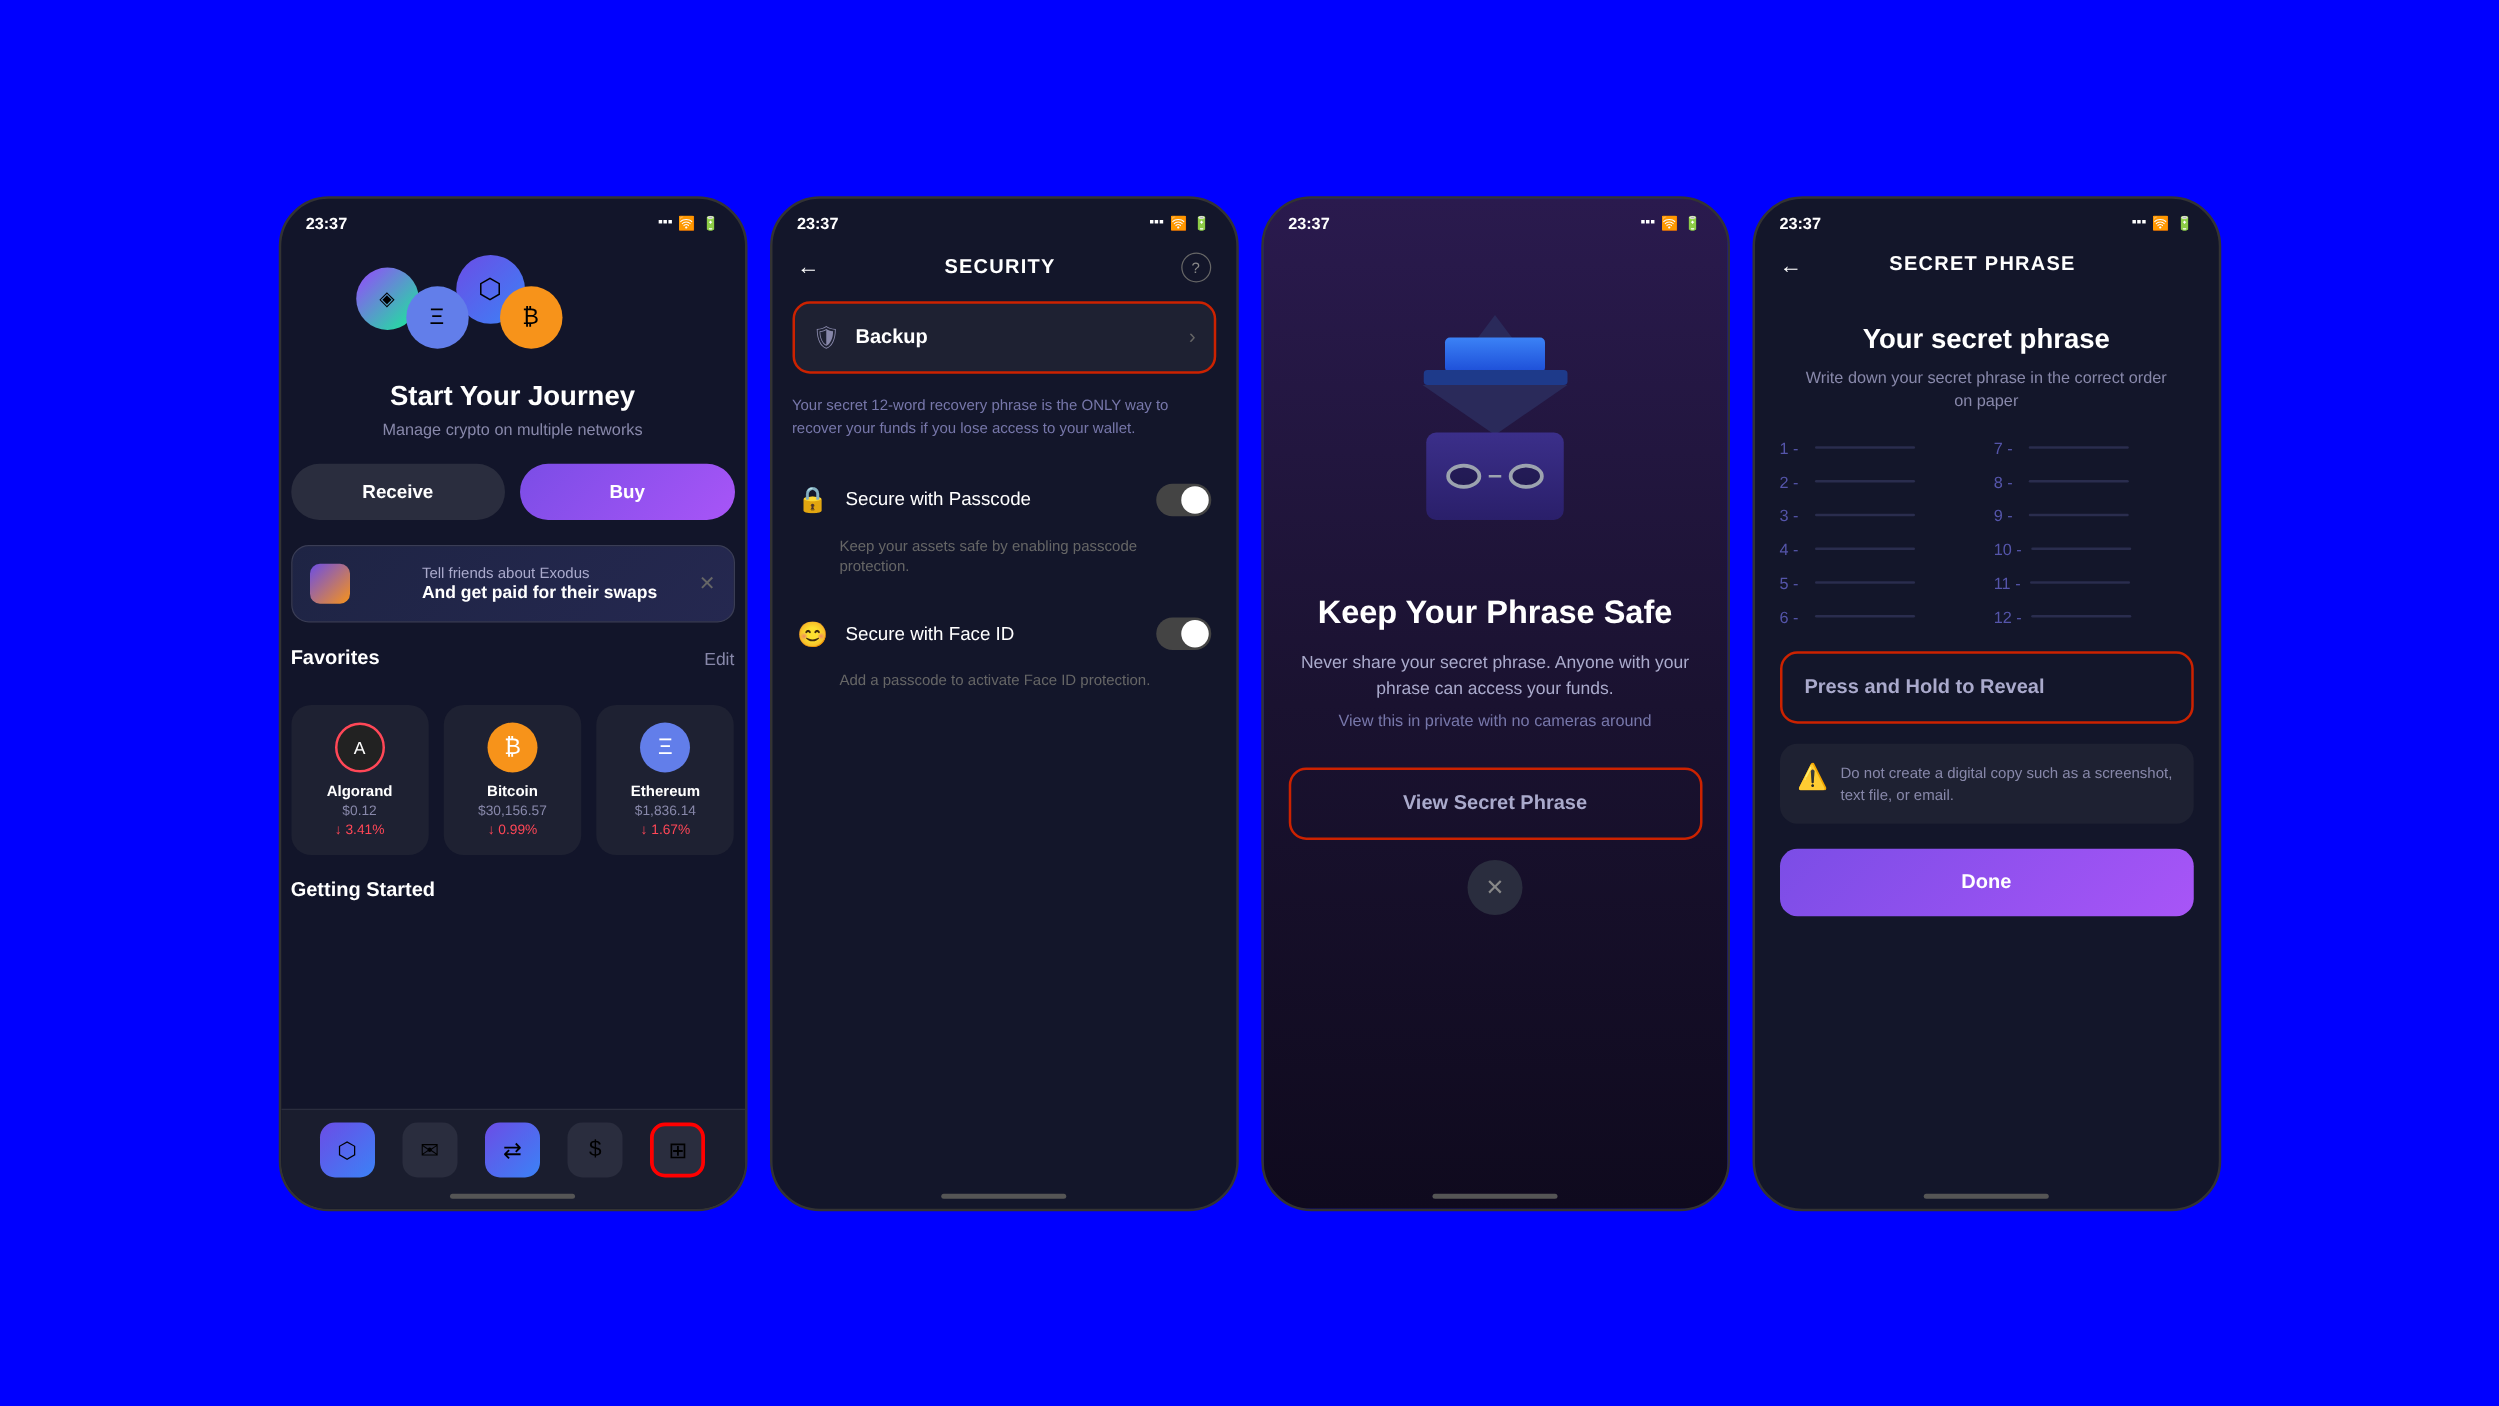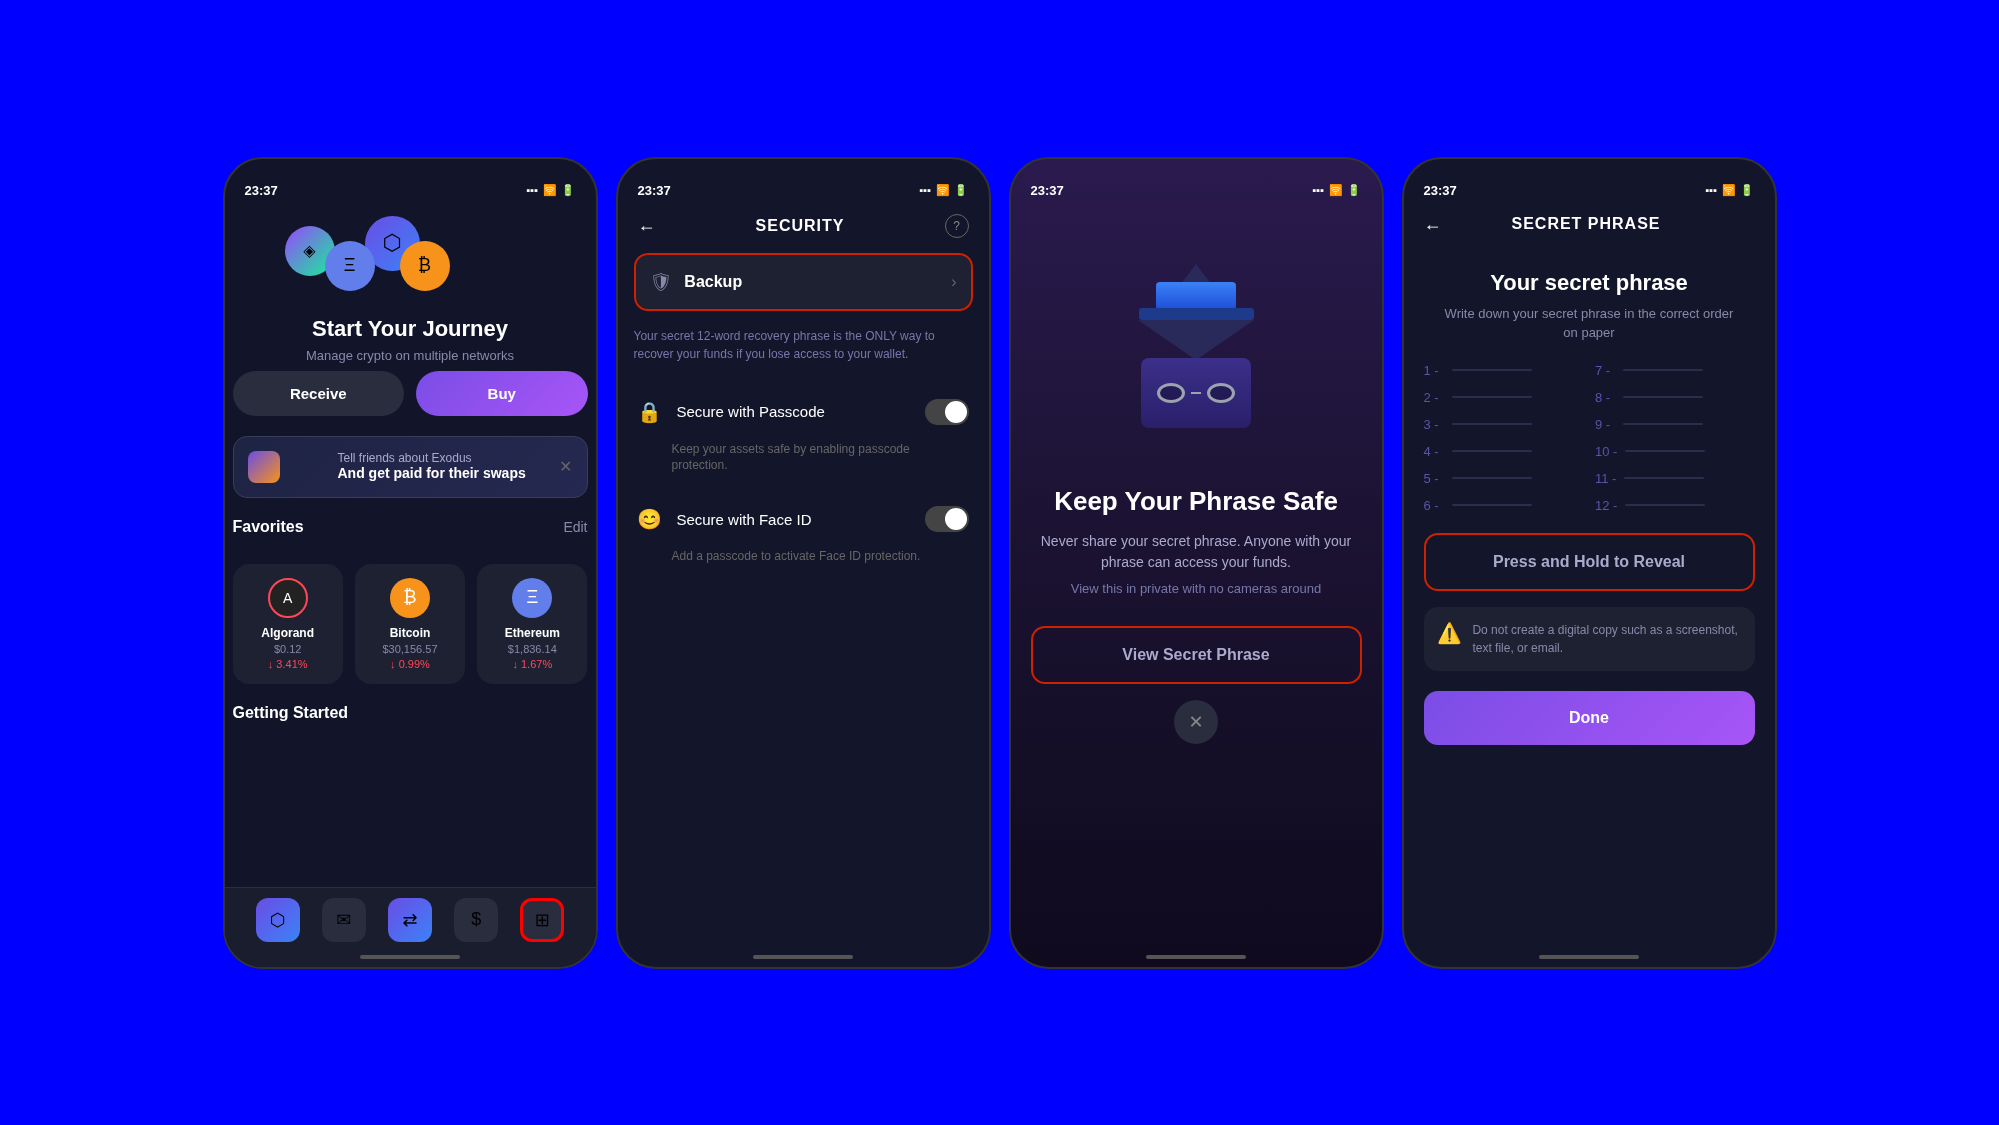--- a/index.html
+++ b/index.html
@@ -29,21 +29,20 @@
       flex-shrink: 0;
     }
     .status-bar {
       display: flex;
       justify-content: space-between;
       align-items: center;
       padding: 12px 20px 8px;
       color: white;
       font-size: 13px;
       font-weight: 600;
-      margin-top: 12px;
     }
     .status-icons {
       display: flex;
       align-items: center;
       gap: 5px;
       font-size: 11px;
     }
 
     
     .screen1 { background: #12152a; }
@@ -72,21 +71,21 @@
       text-align: center;
       font-size: 22px;
       font-weight: 700;
       color: white;
       margin-bottom: 6px;
     }
     .start-journey-sub {
       text-align: center;
       font-size: 13px;
       color: #8888aa;
-      margin-bottom: 8px;
+      margin-bottom: 20px;
     }
     .action-buttons {
       display: flex;
       gap: 12px;
       margin-bottom: 20px;
     }
     .btn-receive {
       flex: 1;
       padding: 14px;
       border-radius: 25px;
@@ -359,21 +358,21 @@
 
     .press-hold-btn {
       margin: 0 20px 16px;
       padding: 18px;
       background: transparent;
       border: 2px solid #cc2200;
       border-radius: 14px;
       color: #aaaacc;
       font-size: 16px;
       font-weight: 600;
-      text-align: center;
+      text-align: left;
     }
 
     .warning-box {
       margin: 0 20px 20px;
       background: #1e2132;
       border-radius: 14px;
       padding: 14px;
       display: flex;
       align-items: flex-start;
       gap: 10px;

